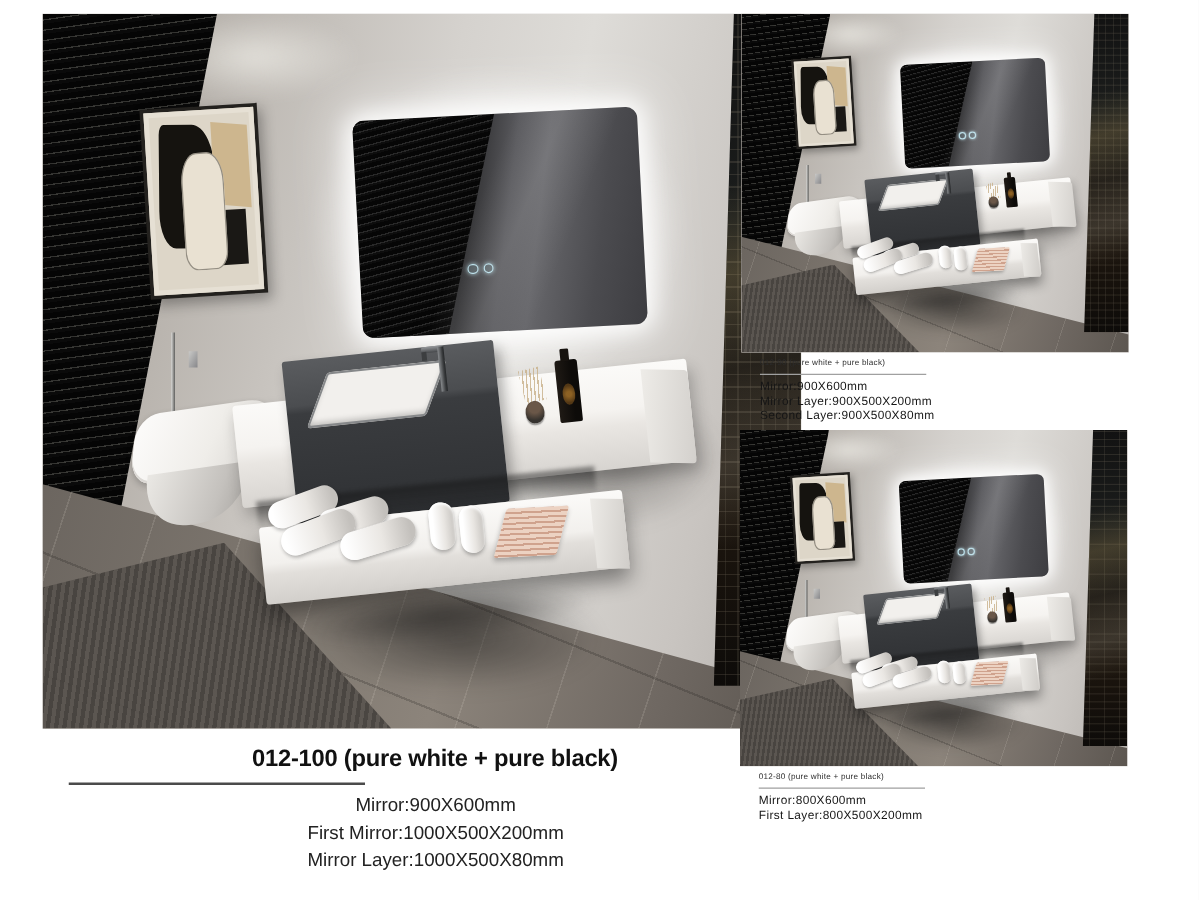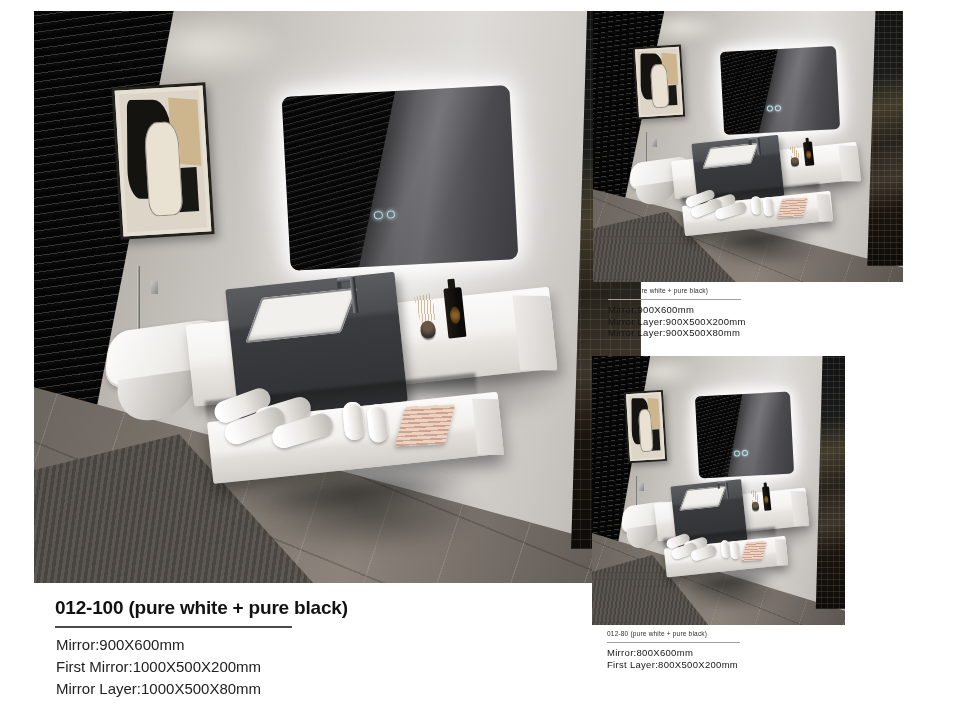--- a/index.html
+++ b/index.html
@@ -1,22 +1,22 @@
 <!DOCTYPE html>
 <html><head>
 <meta charset="utf-8">
 <style>
   html,body { margin:0; padding:0; background:#ffffff; }
   body { width:959px; height:720px; position:relative; overflow:hidden;
          font-family:"Liberation Sans", sans-serif; }
 
   .product { position:absolute; }
-  #p0 { left:34px; top:11px; width:607px; }
+  #p0 { left:34px; top:11px; width:607px;text-align:center; }
   #p1 { left:593px; top:11px; width:310px; }
-  #p2 { left:592px; top:356px; width:253px; }
+  #p2 { left:592px; top:344px; width:310px; }
 
   .photo { position:relative; width:100%; overflow:hidden; background:#c9c5c1; }
   #p0 .photo { height:572px; font-size:10px; }
   #p1 .photo { height:271px; font-size:6px; }
   #p2 .photo { height:269px; font-size:6px; }
 
   
   .title { margin:14px 0 0 21px; font-size:19px; font-weight:700; color:#111;
            letter-spacing:-0.2px; }
   .rule  { width:237px; height:0; border-top:2px solid #4a4a4a; margin:7px 0 0 21px; }
@@ -329,21 +329,21 @@
       <div class="pink-stack"></div>
       <div class="vanity-shadow"></div>
     </div>
   </div>
 </figure>
   <h2 class="title">012-90 (pure white + pure black)</h2>
   <div class="rule"></div>
   <div class="specs">
     <p>Mirror:900X600mm</p>
     <p>Mirror Layer:900X500X200mm</p>
-    <p>Mirror Layer:900X500X80mm</p>
+    <p>Second Layer:900X500X80mm</p>
   </div>
 </section>
 
 <section class="product thumb" id="p2">
   <figure class="photo" style="margin:0" aria-label="012-80 (pure white + pure black)">
   <div class="scene">
     <div class="spot"></div>
     <div class="wall-glow"></div>
     <div class="blinds"></div>
     <div class="art">

